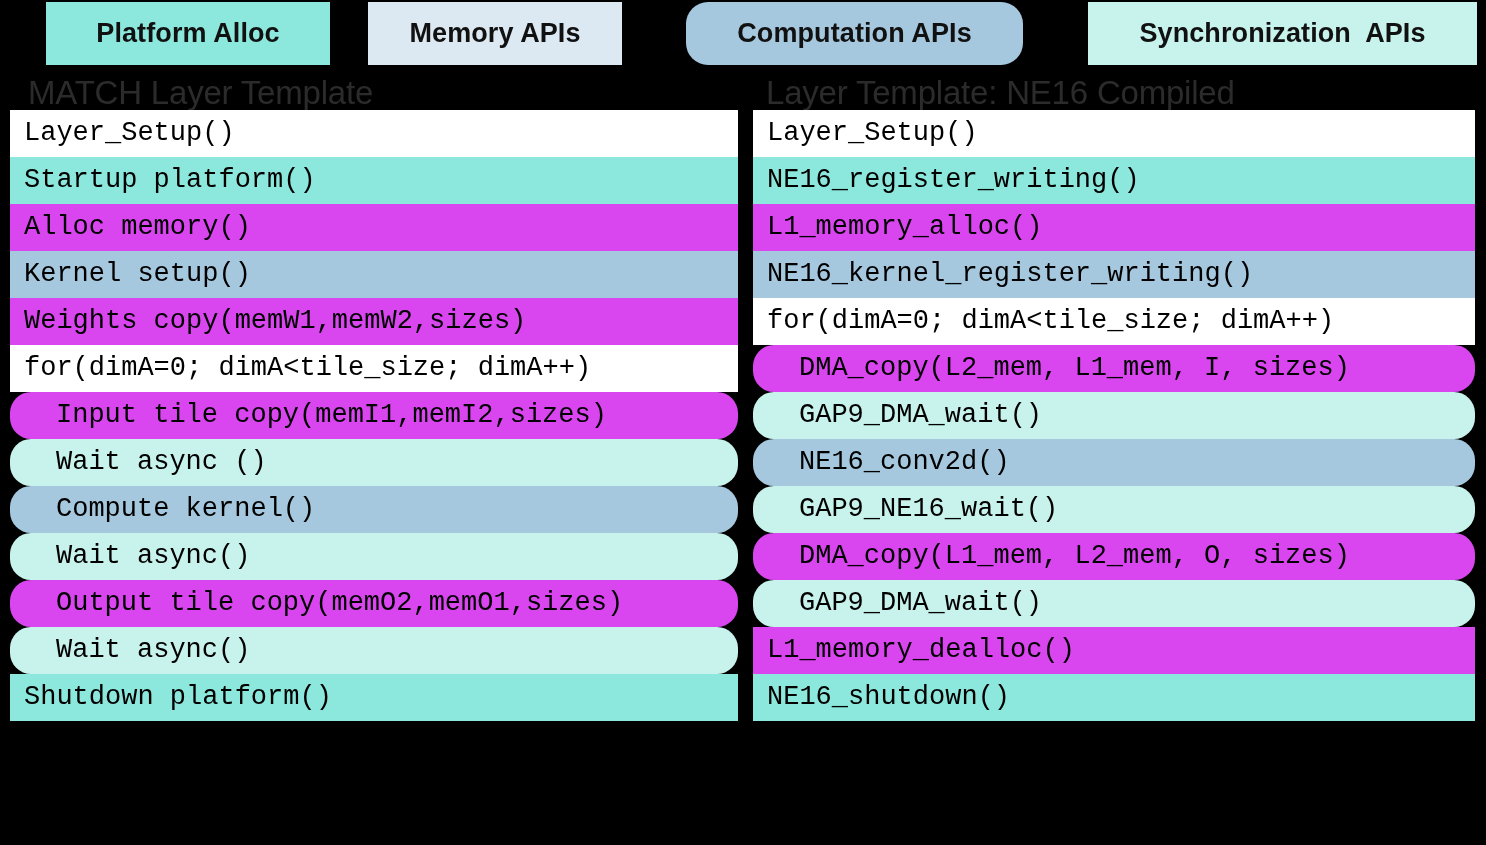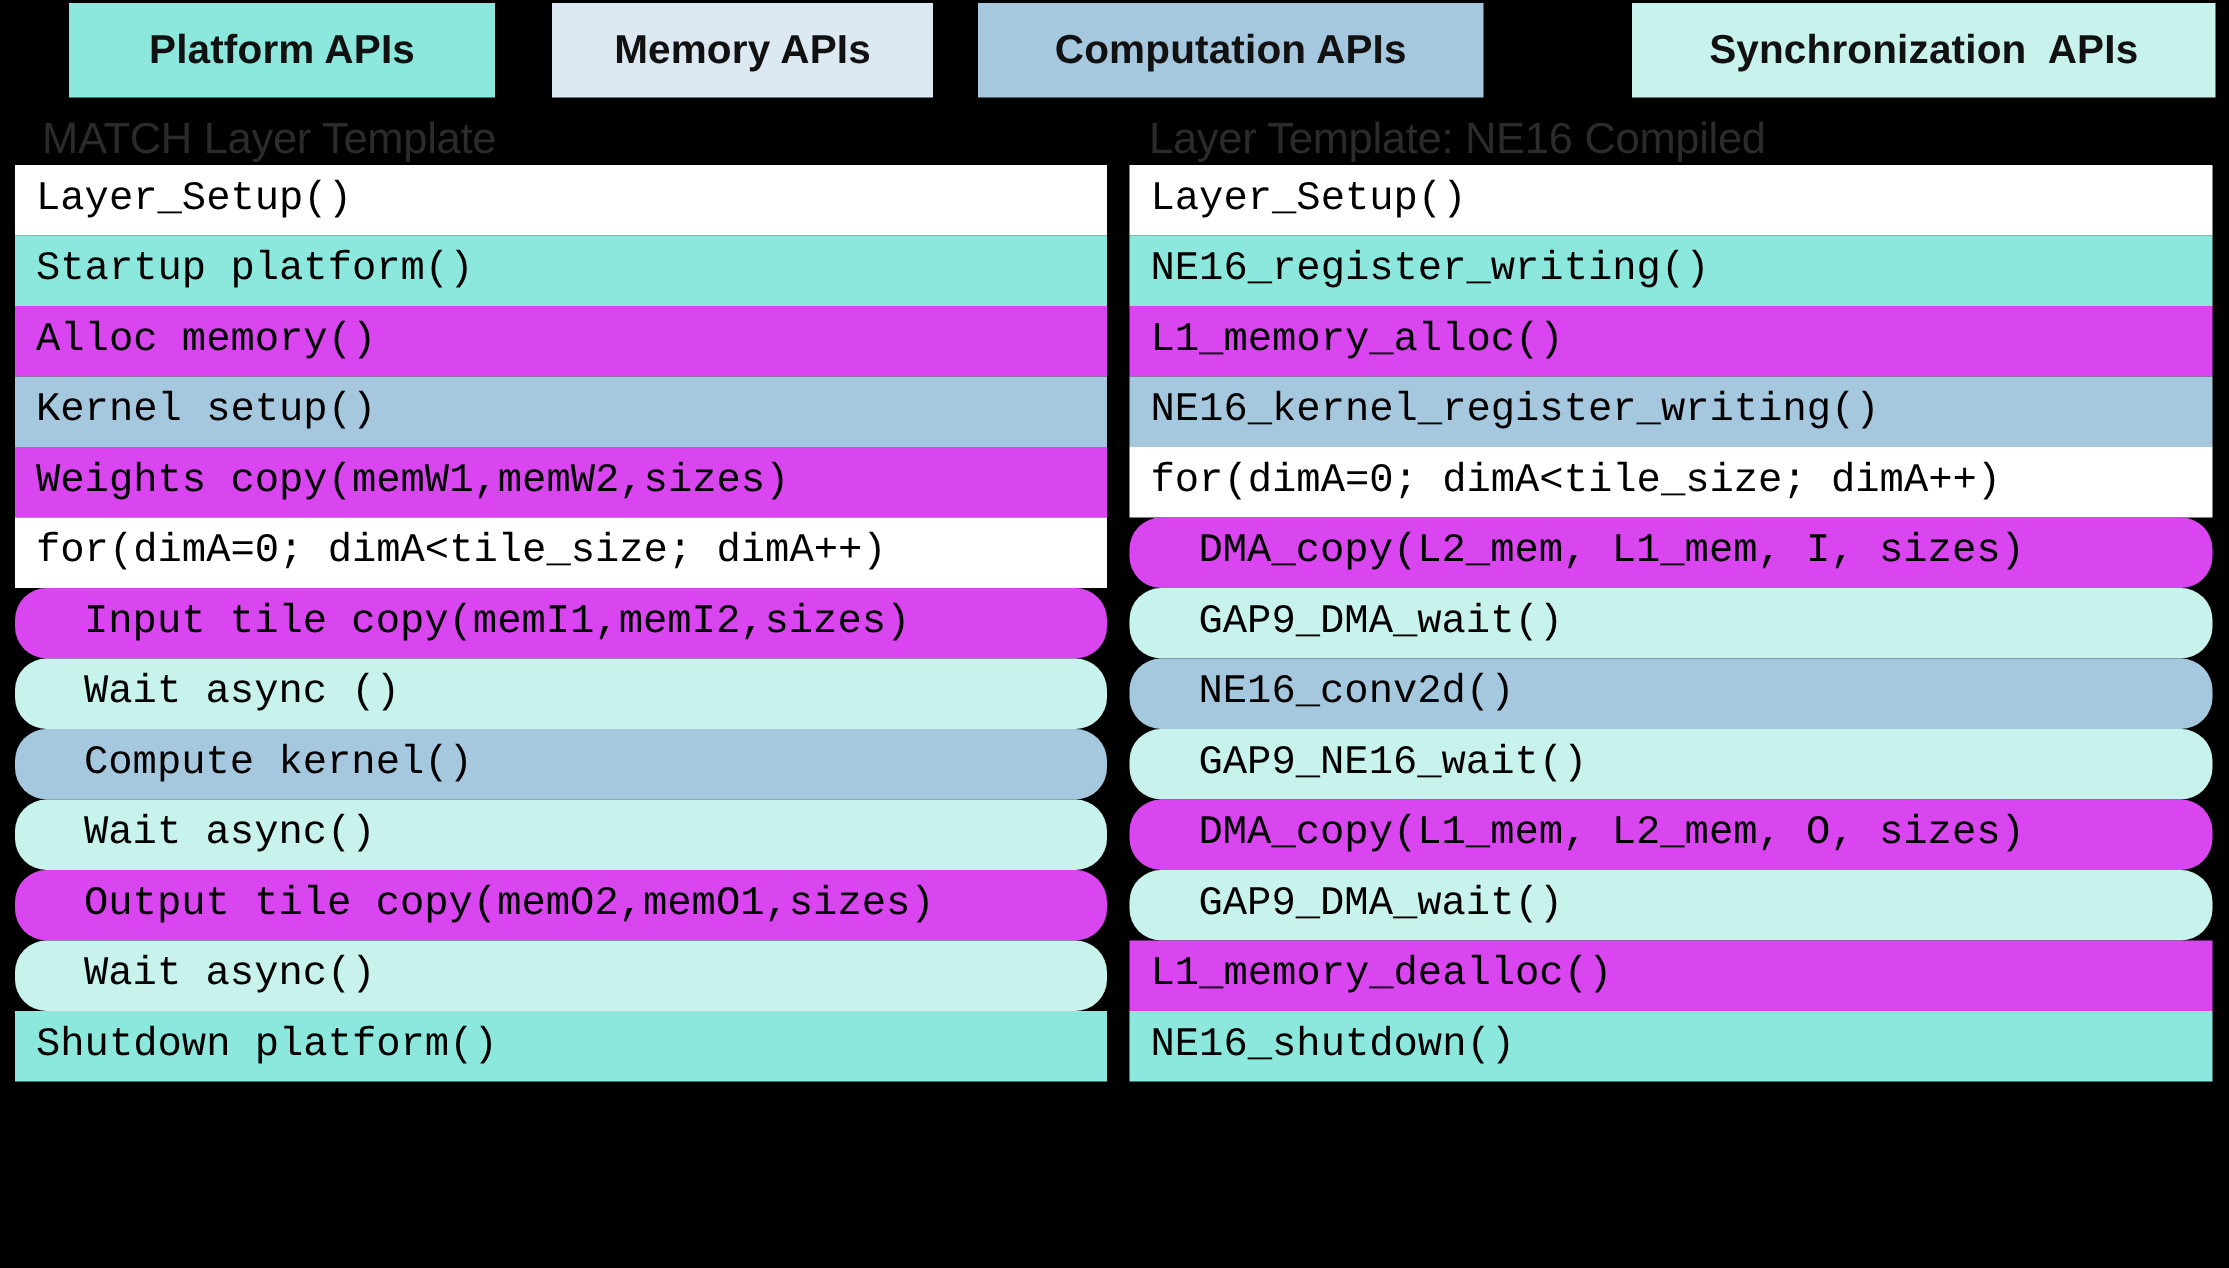--- a/index.html
+++ b/index.html
@@ -40,29 +40,29 @@
     color: #111111;
     font-family: "Liberation Sans", sans-serif;
     font-size: 27px;
     font-weight: 700;
     letter-spacing: 0.1px;
     white-space: pre;
     box-sizing: border-box;
   }
   .lg0 { position: absolute; left: 46px;   top: 2px; width: 284px; }
   .lg1 { position: absolute; left: 368px;  top: 2px; width: 254px; }
-  .lg2 { position: absolute; left: 652px;  top: 2px; width: 337px; }
+  .lg2 { position: absolute; left: 686px;  top: 2px; width: 337px; border-radius: 22px; }
   .lg3 { position: absolute; left: 1088px; top: 2px; width: 389px; }
 
   
   .col-title {
     position: absolute;
     color: #2b2b2b;
     font-family: "Liberation Sans", sans-serif;
-    font-size: 29px;
+    font-size: 33px;
     font-weight: 400;
     letter-spacing: -0.2px;
     white-space: pre;
     line-height: 30px;
   }
   #title-left  { left: 28px;  top: 78px; }
   #title-right { left: 766px; top: 78px; }
 
   
   .column {
@@ -98,21 +98,21 @@
   .c-comp    { background: #a6c8de; }
   .c-sync    { background: #c8f2ec; }
 </style>
 </head>
 <body>
 
 <div id="root">
 
   <div class="legend">
     <div class="legend-item lg0 c-plat" style="background: rgb(140, 232, 220);">
-      <span>Platform APIs</span>
+      <span>Platform Alloc</span>
     </div>
     <div class="legend-item lg1 c-mem" style="background: rgb(221, 233, 242);">
       <span>Memory APIs</span>
     </div>
     <div class="legend-item lg2 c-comp" style="background: rgb(166, 200, 222);">
       <span>Computation APIs</span>
     </div>
     <div class="legend-item lg3 c-sync" style="background: rgb(200, 242, 236);">
       <span>Synchronization  APIs</span>
     </div>

